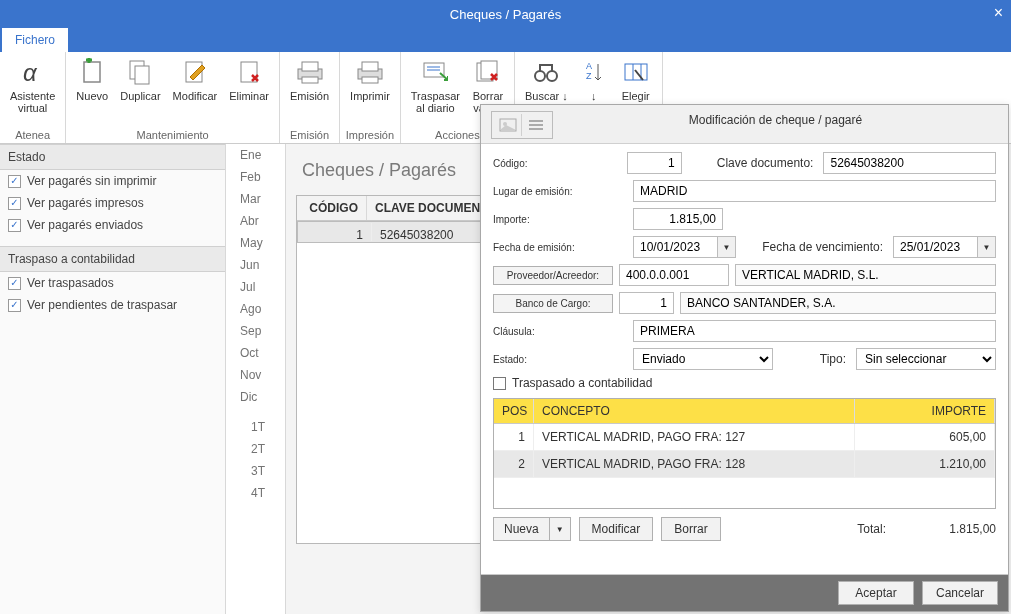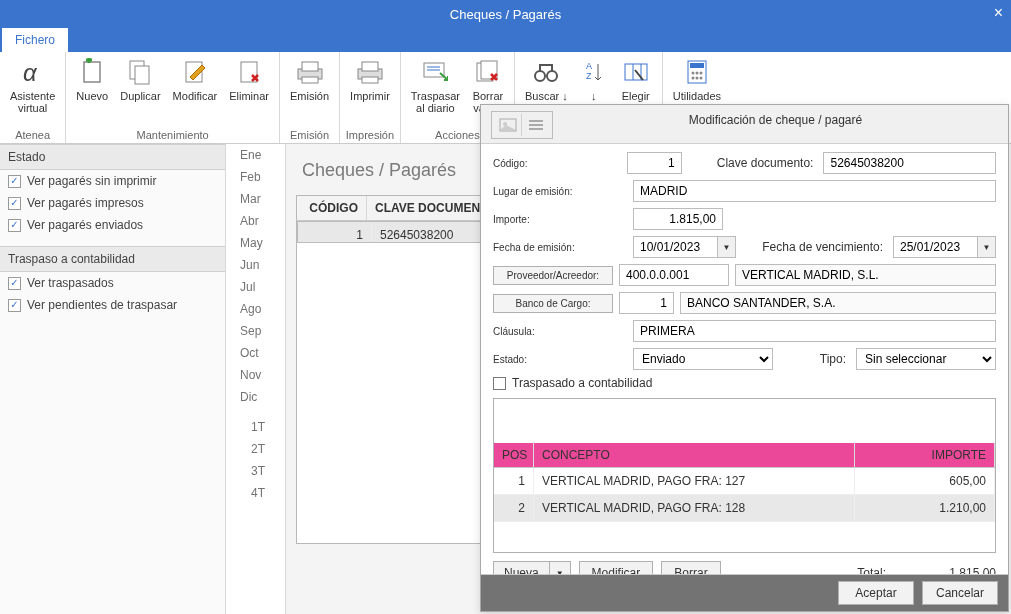--- a/index.html
+++ b/index.html
@@ -53,21 +53,21 @@
 .w180 { width: 180px; }
 .w-date { width: 85px; }
 .date-wrap { display: flex; }
 .date-btn { border: 1px solid #bcbcbc; border-left: none; width: 18px; height: 22px; background: #f0f0f0; display: flex; align-items: center; justify-content: center; font-size: 8px; }
 .gap { width: 18px; }
 .flex1 { flex: 1; }
 .sel { border: 1px solid #bcbcbc; height: 22px; background: #fff; font-size: 12px; padding: 1px 4px; }
 .chkline { display: flex; align-items: flex-end; margin: 6px 0 8px 0; }
 .chkbox { width: 13px; height: 13px; border: 1px solid #777; margin-right: 6px; }
 .dt { border: 1px solid #b0b0b0; }
-.dt-head { display: flex; background: #ec4899; border-bottom: 1px solid #c8c8c8; font-weight: 400; margin-top: 44px; }
+.dt-head { display: flex; background: #fde047; border-bottom: 1px solid #c8c8c8; font-weight: 400; }
 .dt-head > div { padding: 5px 8px; border-right: 1px solid #dcdcdc; font-size: 12px; }
 .dt-row { display: flex; border-bottom: 1px solid #eee; }
 .dt-row.sel2 { background: #e8e8e8; }
 .dt-row > div { padding: 6px 8px; border-right: 1px solid #eee; font-size: 12px; }
 .dc-pos { width: 40px; text-align: right; }
 .dc-con { flex: 1; }
 .dc-imp { width: 140px; text-align: right; }
 .dt-foot { display: flex; align-items: center; padding: 8px 0; }
 .dbtn { border: 1px solid #b0b0b0; background: #f2f2f2; padding: 4px 12px; font-size: 12px; cursor: pointer; margin-right: 8px; }
 .dbtn.split { display: flex; align-items: center; padding: 0; }
@@ -237,37 +237,20 @@
               <line x1="18" y1="4" x2="18" y2="20" stroke="#3a74cc"></line>
               <path d="M12 10 L20 20" stroke="#444" stroke-width="2"></path>
             </svg>
           </div>
           <div class="lbl">Elegir</div>
         </div>
     </div>
     <div class="ribbon-group-label"></div>
   </div>
   <div class="ribbon-group" style="border-right:none">
-    <div class="ribbon-items">
-      <div class="ribbon-btn">
-          <div class="ic">
-            <svg width="24" height="26">
-              <rect x="3" y="2" width="18" height="22" fill="#fff" stroke="#3a74cc"></rect>
-              <rect x="5" y="4" width="14" height="5" fill="#3a74cc"></rect>
-              <circle cx="8" cy="14" r="1.5" fill="#888"></circle>
-              <circle cx="12" cy="14" r="1.5" fill="#888"></circle>
-              <circle cx="16" cy="14" r="1.5" fill="#888"></circle>
-              <circle cx="8" cy="19" r="1.5" fill="#888"></circle>
-              <circle cx="12" cy="19" r="1.5" fill="#888"></circle>
-              <circle cx="16" cy="19" r="1.5" fill="#888"></circle>
-            </svg>
-          </div>
-          <div class="lbl">Utilidades</div>
-        </div>
-    </div>
     <div class="ribbon-group-label"></div>
   </div>
 </div>
 
 <div class="body">
   <div class="sidebar">
     <div class="side-head">Estado</div>
     <div class="side-item">
         <span class="chk on"></span>
         <span>Ver pagarés sin imprimir</span>

